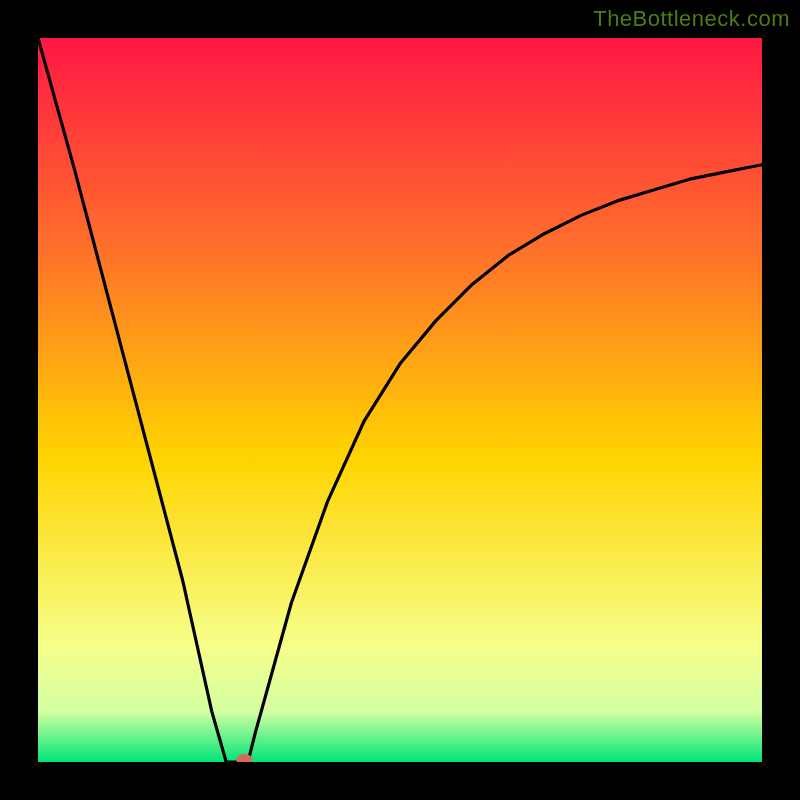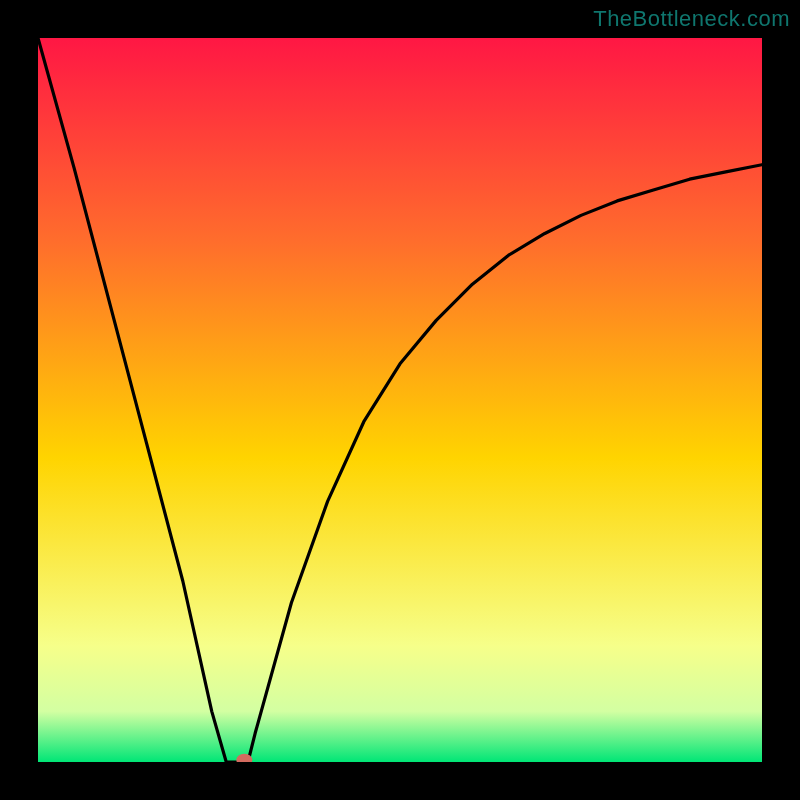--- a/index.html
+++ b/index.html
@@ -27,21 +27,21 @@
     height: 724px;
     overflow: hidden;
   }
   svg {
     display: block;
   }
   .watermark {
     position: absolute;
     top: 6px;
     right: 10px;
-    color: #0f766e;
+    color: #4d7c0f;
     font-size: 22px;
     letter-spacing: 0.5px;
     font-weight: 500;
   }
 </style>
 </head>
 <body>
 
 <div class="frame">
 

